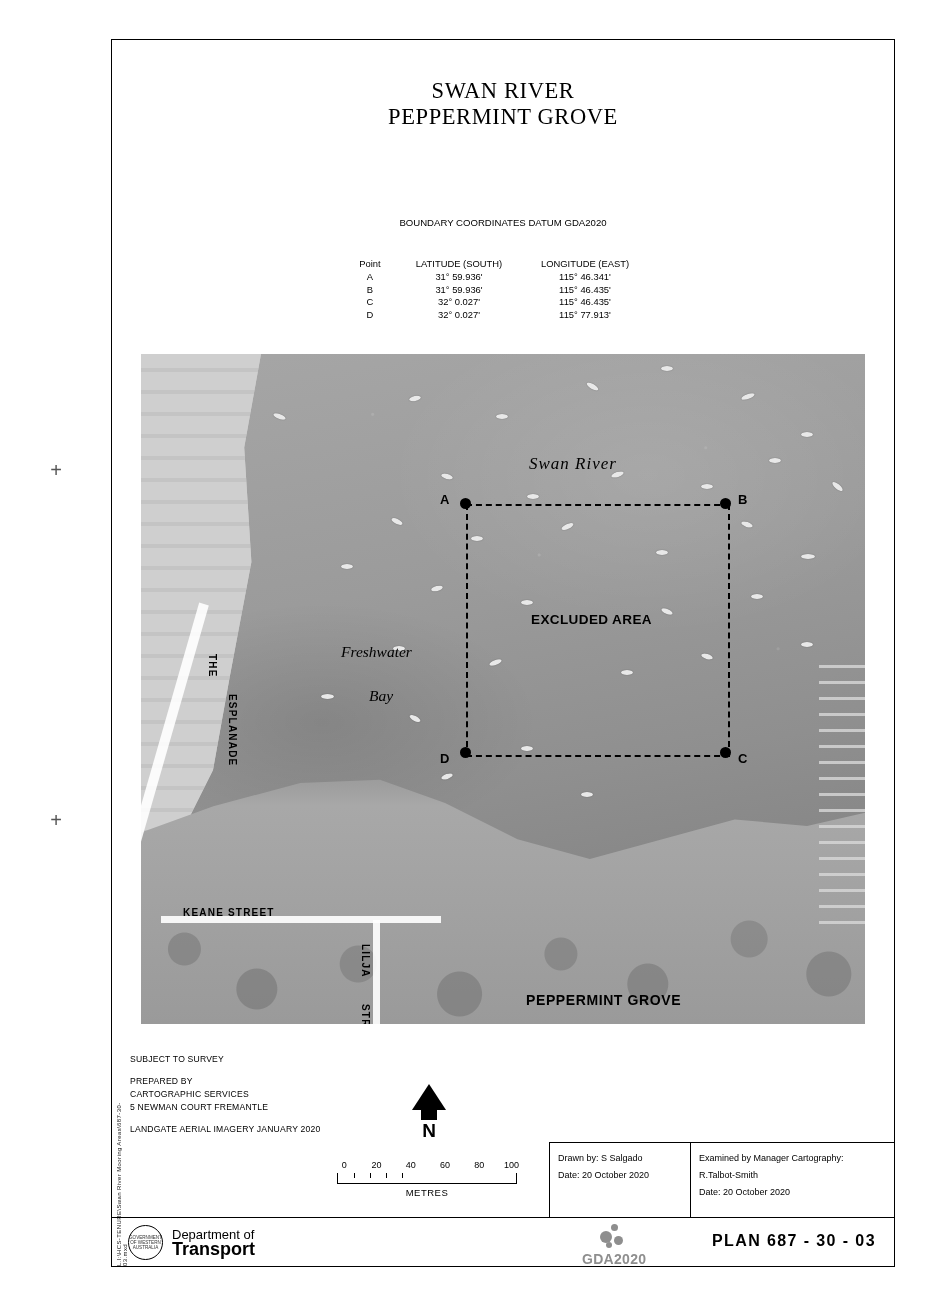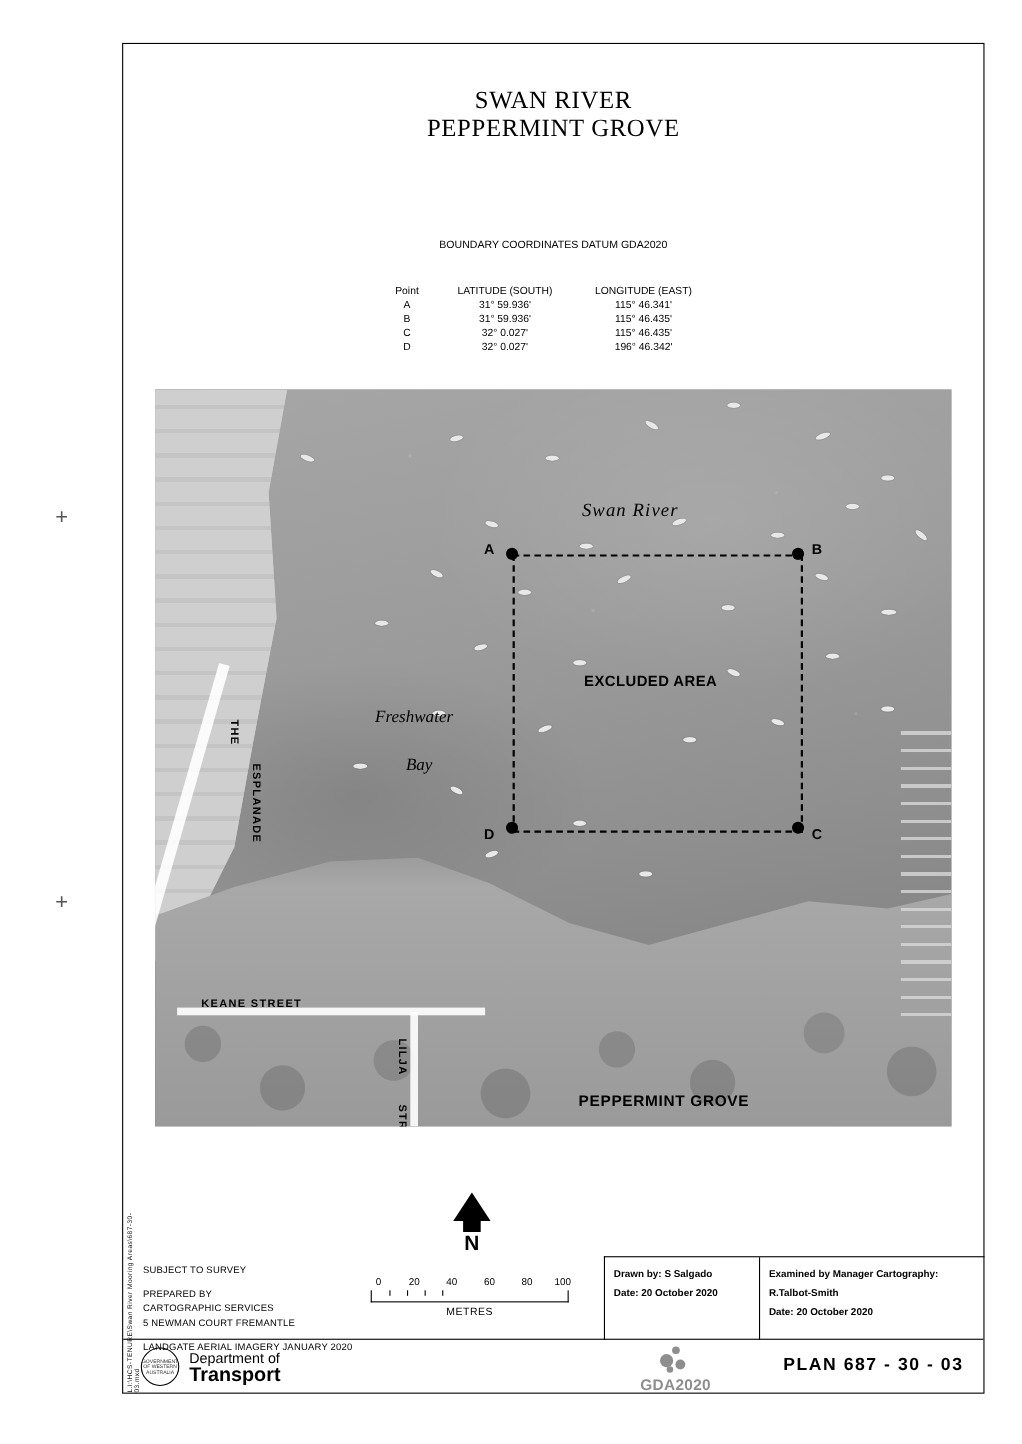--- a/index.html
+++ b/index.html
@@ -80,37 +80,37 @@
   .street.vert{writing-mode:vertical-rl;}
   .roadline{position:absolute;background:#fff;opacity:.9;}
 
   
   .legend{position:absolute;left:545px;top:1010px;font-size:10px;}
   .legend-title{font-weight:bold;font-size:11.5px;margin-bottom:6px;}
   .legend-row{display:flex;align-items:center;gap:10px;margin-bottom:6px;}
   .sw-dash{width:54px;height:16px;border:2px dashed #000;box-sizing:border-box;}
   .sw-solid{width:54px;height:16px;border:1px solid #000;box-sizing:border-box;background:#fff;}
 
-  .notes{position:absolute;left:18px;top:1108px;font-size:8.6px;line-height:13px;letter-spacing:.2px;}
+  .notes{position:absolute;left:18px;top:1013px;font-size:8.6px;line-height:13px;letter-spacing:.2px;}
   .notes .blk{margin-bottom:9px;}
   .sidecode{position:absolute;left:4px;top:1050px;writing-mode:vertical-rl;transform:rotate(180deg);font-size:6px;letter-spacing:.4px;color:#111;}
 
   .north{position:absolute;left:290px;top:1044px;width:54px;text-align:center;}
   .north .arrow{width:0;height:0;border-left:17px solid transparent;border-right:17px solid transparent;border-bottom:26px solid #000;margin:0 auto;}
   .north .stem{width:16px;height:10px;background:#000;margin:0 auto;}
   .north .n{font-size:19px;font-weight:bold;line-height:19px;margin-top:1px;}
 
   .scalebar{position:absolute;left:225px;top:1120px;width:180px;font-size:9px;}
   .scalebar .ticks{position:relative;height:10px;border-left:1px solid #000;border-right:1px solid #000;border-bottom:1px solid #000;margin-top:2px;}
   .scalebar .ticks i{position:absolute;top:0;width:1px;height:5px;background:#000;}
   .scalebar .nums{position:relative;height:11px;}
   .scalebar .nums span{position:absolute;transform:translateX(-50%);}
   .scalebar .metres{text-align:center;margin-top:3px;font-size:9.5px;letter-spacing:.5px;}
 
-  .credits{position:absolute;left:437px;top:1102px;width:345px;height:75px;border-left:1px solid #000;border-top:1px solid #000;font-weight:bold;}
+  .credits{position:absolute;left:437px;top:1102px;width:345px;height:75px;border-left:1px solid #000;border-top:1px solid #000;}
   .credits .col{position:absolute;top:0;height:100%;box-sizing:border-box;font-size:9px;padding:7px 8px;}
   .credits .c1{left:0;width:140px;}
   .credits .c2{left:140px;width:205px;border-left:1px solid #000;}
   .credits .ln{line-height:17px;}
 
   .footer{position:absolute;left:0;bottom:0;width:100%;height:48px;border-top:1px solid #000;}
   .dot-logo{position:absolute;left:16px;top:7px;display:flex;align-items:center;gap:9px;}
   .crest{width:33px;height:33px;border-radius:50%;border:1px solid #000;display:flex;align-items:center;justify-content:center;font-size:4.6px;text-align:center;line-height:5px;color:#333;}
   .dot-text{font-size:13px;line-height:15px;}
   .dot-text b{font-size:18px;}
@@ -156,21 +156,21 @@
           <td class="lon">115° 46.435'</td>
         </tr>
         <tr>
           <td class="pt">C</td>
           <td class="lat">32° 0.027'</td>
           <td class="lon">115° 46.435'</td>
         </tr>
         <tr>
           <td class="pt">D</td>
           <td class="lat">32° 0.027'</td>
-          <td class="lon">196° 46.342'</td>
+          <td class="lon">115° 77.913'</td>
         </tr>
       </tbody>
     </table>
   </div>
 
   <div class="map">
     <div class="water"></div>
     <div class="speckle"></div>
     <div class="land-left"></div>
     <div class="land-bottom"></div>

